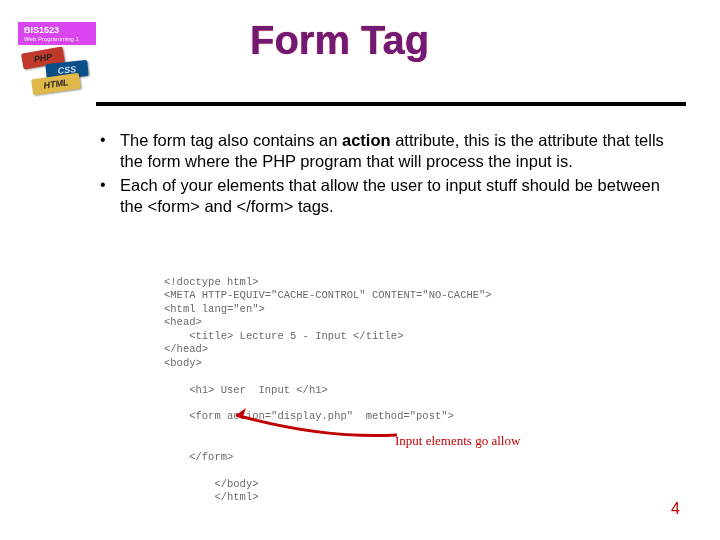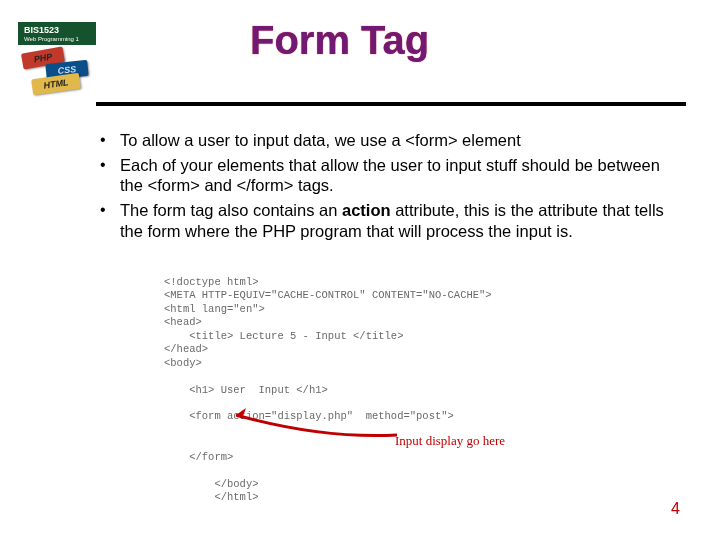--- a/index.html
+++ b/index.html
@@ -15,21 +15,21 @@
     position: relative;
     height: 120px;
   }
   .logo-block {
     position: absolute;
     left: 18px;
     top: 22px;
     width: 78px;
   }
   .logo-label {
-    background: #14532d;
+    background: #d946ef;
     color: #fff;
     padding: 4px 6px 3px 6px;
     display: block;
   }
   .logo-label .code { font-size: 9px; font-weight: bold; line-height: 1; }
   .logo-label .sub { font-size: 6px; line-height: 1; margin-top: 1px; }
   .bricks {
     position: relative;
     height: 46px;
     margin-top: 3px;
@@ -133,23 +133,22 @@
       <div class="brick php">PHP</div>
       <div class="brick css">CSS</div>
       <div class="brick html">HTML</div>
     </div>
   </div>
   <div class="title">Form Tag</div>
   <div class="rule"></div>
 </div>
 
 <ul class="bullets">
-  <li id="b0">To allow a user to input data, we use a &lt;form&gt; element</li>
+  <li id="b2">The form tag also contains an <b>action</b> attribute, this is the attribute that tells the form where the PHP program that will process the input is.</li>
   <li id="b1">Each of your elements that allow the user to input stuff should be between the &lt;form&gt; and &lt;/form&gt; tags.</li>
-  <li id="b2">The form tag also contains an <b>action</b> attribute, this is the attribute that tells the form where the PHP program that will process the input is.</li>
 </ul>
 
 <div class="code-block" id="codeblock">&lt;!doctype html&gt;
 &lt;META HTTP-EQUIV="CACHE-CONTROL" CONTENT="NO-CACHE"&gt;
 &lt;html lang="en"&gt;
 &lt;head&gt;
     &lt;title&gt; Lecture 5 - Input &lt;/title&gt;
 &lt;/head&gt;
 &lt;body&gt;
 
@@ -161,15 +160,15 @@
     &lt;/form&gt;
 
         &lt;/body&gt;
         &lt;/html&gt;</div>
 
 <svg class="arrow" viewBox="0 0 180 35">
   <path d="M175,30 Q100,34 14,10" stroke="#c00000" stroke-width="3" fill="none"></path>
   <path d="M14,10 L24,3 L20,14 Z" fill="#c00000"></path>
 </svg>
 
-<div class="annotation">Input display go here</div>
+<div class="annotation">Input elements go allow</div>
 
 <div class="page-num">4</div>
 
 </body></html>

